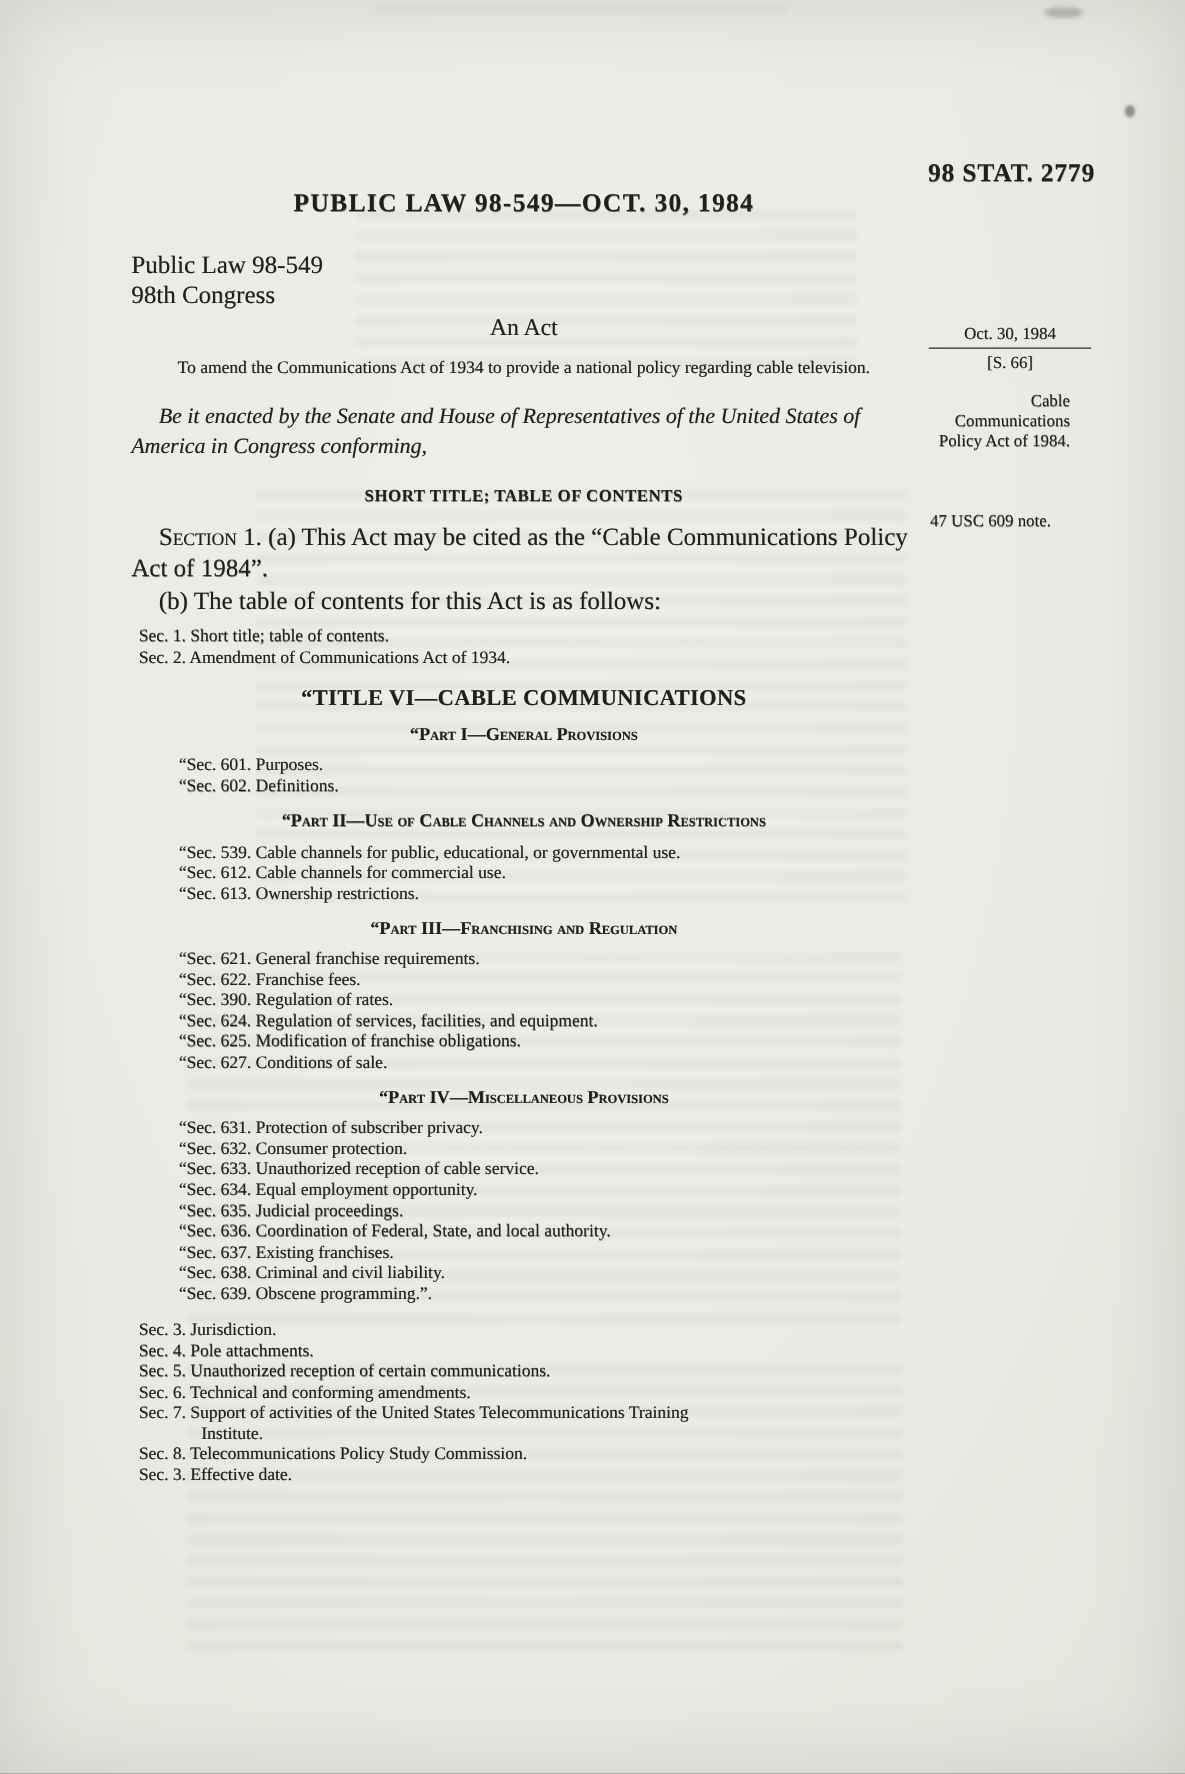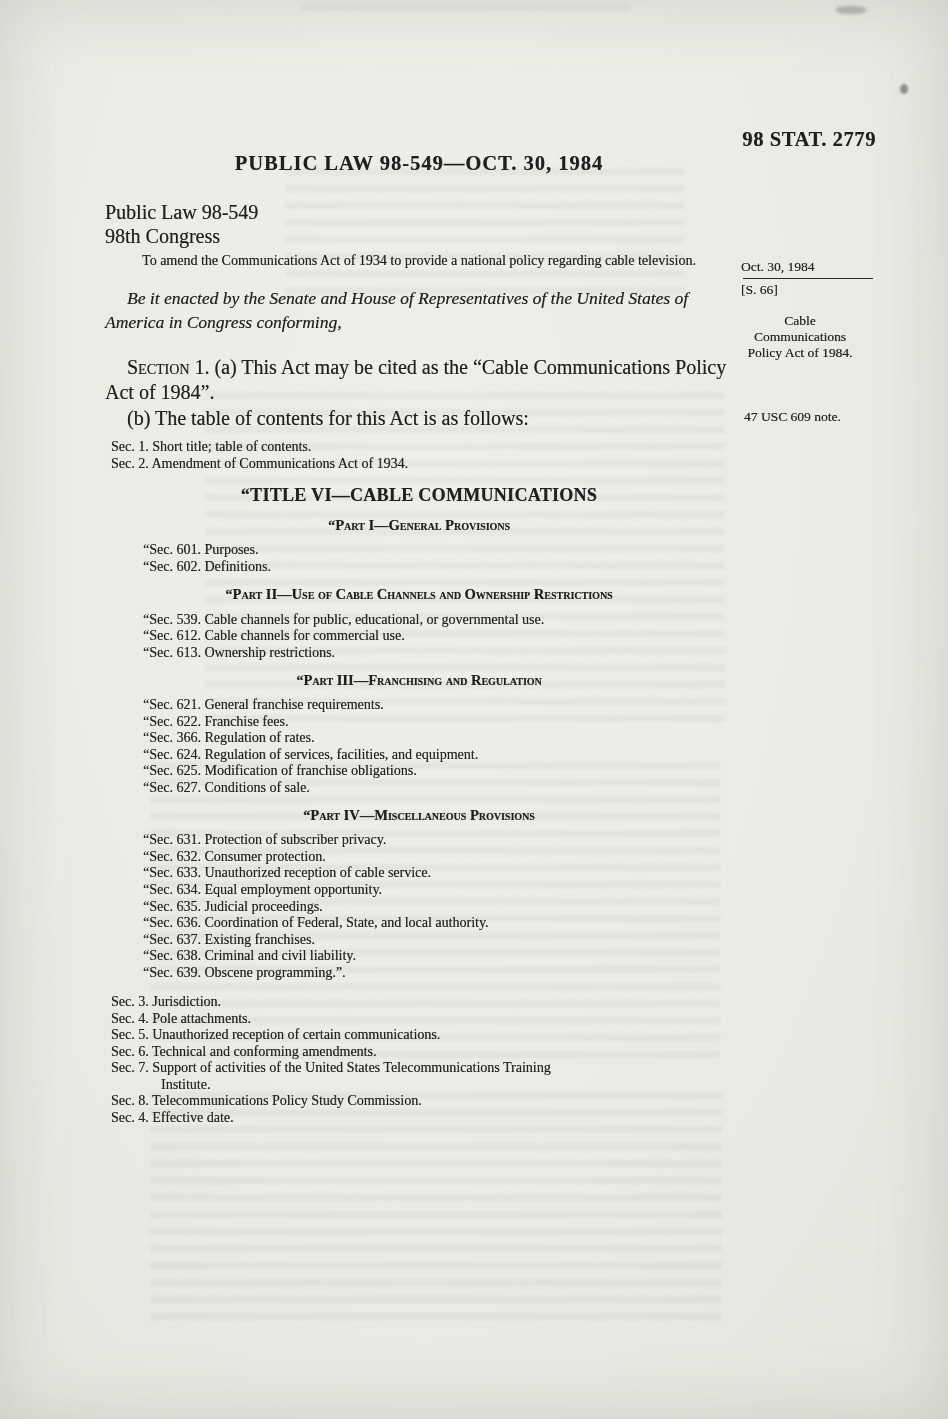--- a/index.html
+++ b/index.html
@@ -84,23 +84,23 @@
     text-align: center; font-weight: 700; font-size: 18px;
     letter-spacing: 0.3px; margin: 13px 0 9px;
   }
   .toc-part {
     text-align: center; font-weight: 700; font-variant: small-caps;
     font-size: 14.5px; margin: 11px 0 8px;
   }
 
   
   .note { position: absolute; font-size: 13.5px; line-height: 1.2; }
-  .citation { left: 741px; top: 259px; width: 134px; text-align: left; }
+  .citation { left: 741px; top: 259px; width: 134px; text-align: center; }
   .citation .rule { border-top: 1.3px solid #2b2b2b; margin: 3px 2px; }
-  .shorttitle { left: 744px; top: 313px; width: 112px; text-align: center; }
+  .shorttitle { left: 744px; top: 313px; width: 112px; text-align: right; }
   .usc { left: 744px; top: 409px; width: 136px; text-align: left; }
 </style>
 </head>
 <body>
 
 <div class="page">
 
   <div class="ghost g5"></div>
   <div class="ghost g1"></div>
   <div class="ghost g2"></div>
@@ -110,66 +110,68 @@
   <div class="speck2"></div>
 
   <div class="stat">98 STAT. 2779</div>
 
   <div class="main">
     <div class="running-head">PUBLIC LAW 98-549—OCT. 30, 1984</div>
 
     <div class="law-number">Public Law 98-549</div>
     <div class="congress">98th Congress</div>
 
+    <div class="act-heading">An Act</div>
 
     <div class="preamble">To amend the Communications Act of 1934 to provide a national policy regarding cable television.</div>
 
     <div class="enacting">Be it enacted by the Senate and House of Representatives of the United States of America in Congress conforming,</div>
 
+    <div class="sec-heading">SHORT TITLE; TABLE OF CONTENTS</div>
 
     <p class="body-para"><span class="smallcaps">Section 1.</span><span> (a) This Act may be cited as the “Cable Communications Policy Act of 1984”.</span></p>
 
     <p class="body-para">(b) The table of contents for this Act is as follows:</p>
 
     <div class="toc">
         <div class="toc-entry indent0">Sec. 1. Short title; table of contents.</div>
         <div class="toc-entry indent0">Sec. 2. Amendment of Communications Act of 1934.</div>
         <div class="toc-title">“TITLE VI—CABLE COMMUNICATIONS</div>
         <div class="toc-part">“Part I—General Provisions</div>
         <div class="toc-entry indent1">“Sec. 601. Purposes.</div>
         <div class="toc-entry indent1">“Sec. 602. Definitions.</div>
         <div class="toc-part">“Part II—Use of Cable Channels and Ownership Restrictions</div>
         <div class="toc-entry indent1">“Sec. 539. Cable channels for public, educational, or governmental use.</div>
         <div class="toc-entry indent1">“Sec. 612. Cable channels for commercial use.</div>
         <div class="toc-entry indent1">“Sec. 613. Ownership restrictions.</div>
         <div class="toc-part">“Part III—Franchising and Regulation</div>
         <div class="toc-entry indent1">“Sec. 621. General franchise requirements.</div>
         <div class="toc-entry indent1">“Sec. 622. Franchise fees.</div>
-        <div class="toc-entry indent1">“Sec. 366. Regulation of rates.</div>
+        <div class="toc-entry indent1">“Sec. 390. Regulation of rates.</div>
         <div class="toc-entry indent1">“Sec. 624. Regulation of services, facilities, and equipment.</div>
         <div class="toc-entry indent1">“Sec. 625. Modification of franchise obligations.</div>
         <div class="toc-entry indent1">“Sec. 627. Conditions of sale.</div>
         <div class="toc-part">“Part IV—Miscellaneous Provisions</div>
         <div class="toc-entry indent1">“Sec. 631. Protection of subscriber privacy.</div>
         <div class="toc-entry indent1">“Sec. 632. Consumer protection.</div>
         <div class="toc-entry indent1">“Sec. 633. Unauthorized reception of cable service.</div>
         <div class="toc-entry indent1">“Sec. 634. Equal employment opportunity.</div>
         <div class="toc-entry indent1">“Sec. 635. Judicial proceedings.</div>
         <div class="toc-entry indent1">“Sec. 636. Coordination of Federal, State, and local authority.</div>
         <div class="toc-entry indent1">“Sec. 637. Existing franchises.</div>
         <div class="toc-entry indent1">“Sec. 638. Criminal and civil liability.</div>
         <div class="toc-entry indent1">“Sec. 639. Obscene programming.”.</div>
         <div class="toc-entry indent0">Sec. 3. Jurisdiction.</div>
         <div class="toc-entry indent0">Sec. 4. Pole attachments.</div>
         <div class="toc-entry indent0">Sec. 5. Unauthorized reception of certain communications.</div>
         <div class="toc-entry indent0">Sec. 6. Technical and conforming amendments.</div>
         <div class="toc-entry indent0">Sec. 7. Support of activities of the United States Telecommunications Training
 Institute.</div>
         <div class="toc-entry indent0">Sec. 8. Telecommunications Policy Study Commission.</div>
-        <div class="toc-entry indent0">Sec. 4. Effective date.</div>
+        <div class="toc-entry indent0">Sec. 3. Effective date.</div>
       </div>
   </div>
 
   <div class="note citation">
     <div>Oct. 30, 1984</div>
     <div class="rule"></div>
     <div>[S. 66]</div>
   </div>
   <div class="note shorttitle">Cable Communications Policy Act of 1984.</div>
   <div class="note usc">47 USC 609 note.</div>

